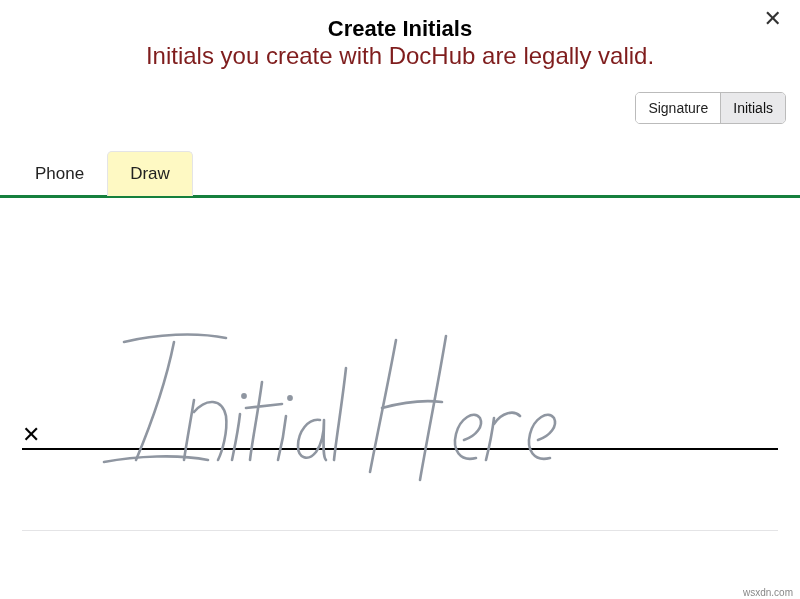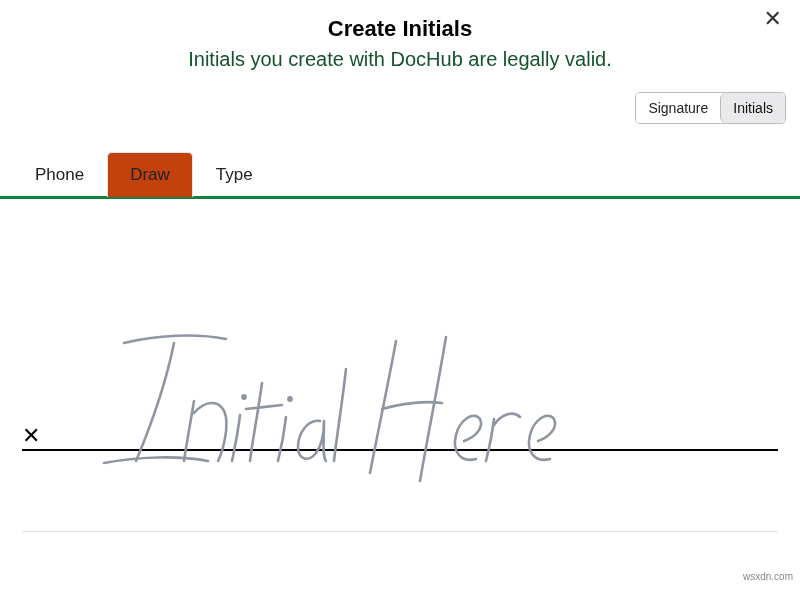--- a/index.html
+++ b/index.html
@@ -15,23 +15,22 @@
       text-align: center;
       padding-top: 16px;
       position: relative;
     }
     .title {
       font-size: 22px;
       font-weight: 700;
       color: #000;
     }
     .subtitle {
-      font-size: 20px;
-      color: #14532d;
-      margin-top: 6px;
+      font-size: 24px;
+      color: #7f1d1d;
       font-weight: 400;
     }
     .close-icon {
       position: absolute;
       right: 18px;
       top: 8px;
       font-size: 22px;
       color: #333;
       cursor: pointer;
       line-height: 1;
@@ -49,21 +48,20 @@
     }
     .mode-toggle .seg {
       padding: 7px 12px;
       cursor: pointer;
       background: #fff;
       color: #222;
     }
     .mode-toggle .seg.active {
       background: #e9e9eb;
       color: #111;
-      border-radius: 6px;
     }
     .mode-toggle .seg + .seg { border-left: 1px solid #bbb; }
     .tabs {
       display: flex;
       align-items: flex-end;
       margin-top: 80px;
       padding: 0 12px;
       border-bottom: 3px solid #15803d;
       gap: 0;
     }
@@ -74,21 +72,21 @@
       cursor: pointer;
       border: 1px solid transparent;
       border-bottom: none;
       position: relative;
       top: 1px;
       background: transparent;
     }
     .tab.active {
       border-color: #e4e4e6;
       border-radius: 5px 5px 0 0;
-      background: #c2410c;
+      background: #fef9c3;
     }
     .canvas-area {
       padding: 0 22px;
       margin-top: 120px;
     }
     .sign-line {
       display: flex;
       align-items: flex-end;
       border-bottom: 2px solid #000;
       padding-bottom: 0;
@@ -115,21 +113,21 @@
       height: 170px;
     }
     .bottom-rule {
       margin: 80px 22px 0 22px;
       border: none;
       border-top: 1px solid #e4e4e6;
     }
     .watermark {
       position: absolute;
       right: 4px;
-      bottom: 16px;
+      bottom: 0;
       font-size: 10px;
       color: #888;
       background: rgba(255,255,255,0.8);
       padding: 1px 3px;
       margin-top: 24px;
     }
   </style>
 </head>
 <body>
 
@@ -140,21 +138,20 @@
 </div>
 
 <div class="mode-toggle">
   <div class="seg">Signature</div>
   <div class="seg active">Initials</div>
 </div>
 
 <div class="tabs">
   <div class="tab">Phone</div>
   <div class="tab active">Draw</div>
-  <div class="tab">Type</div>
 </div>
 
 <div class="canvas-area">
   <div class="sign-line">
     <span class="clear-x">✕</span>
     <div class="placeholder-script" aria-label="Initial Here">
       <svg viewBox="0 0 520 170" xmlns="http://www.w3.org/2000/svg">
         <g fill="none" stroke="#8f96a1" stroke-width="2.6" stroke-linecap="round" stroke-linejoin="round">
 
           <path d="M38 30 C 70 22, 110 20, 140 26"></path>

